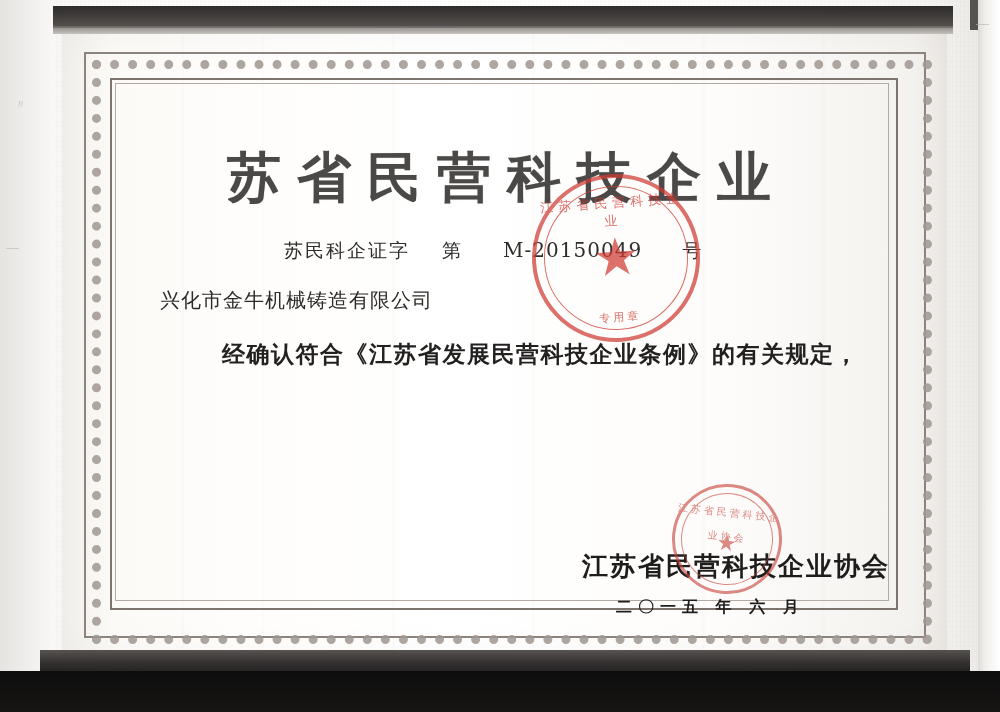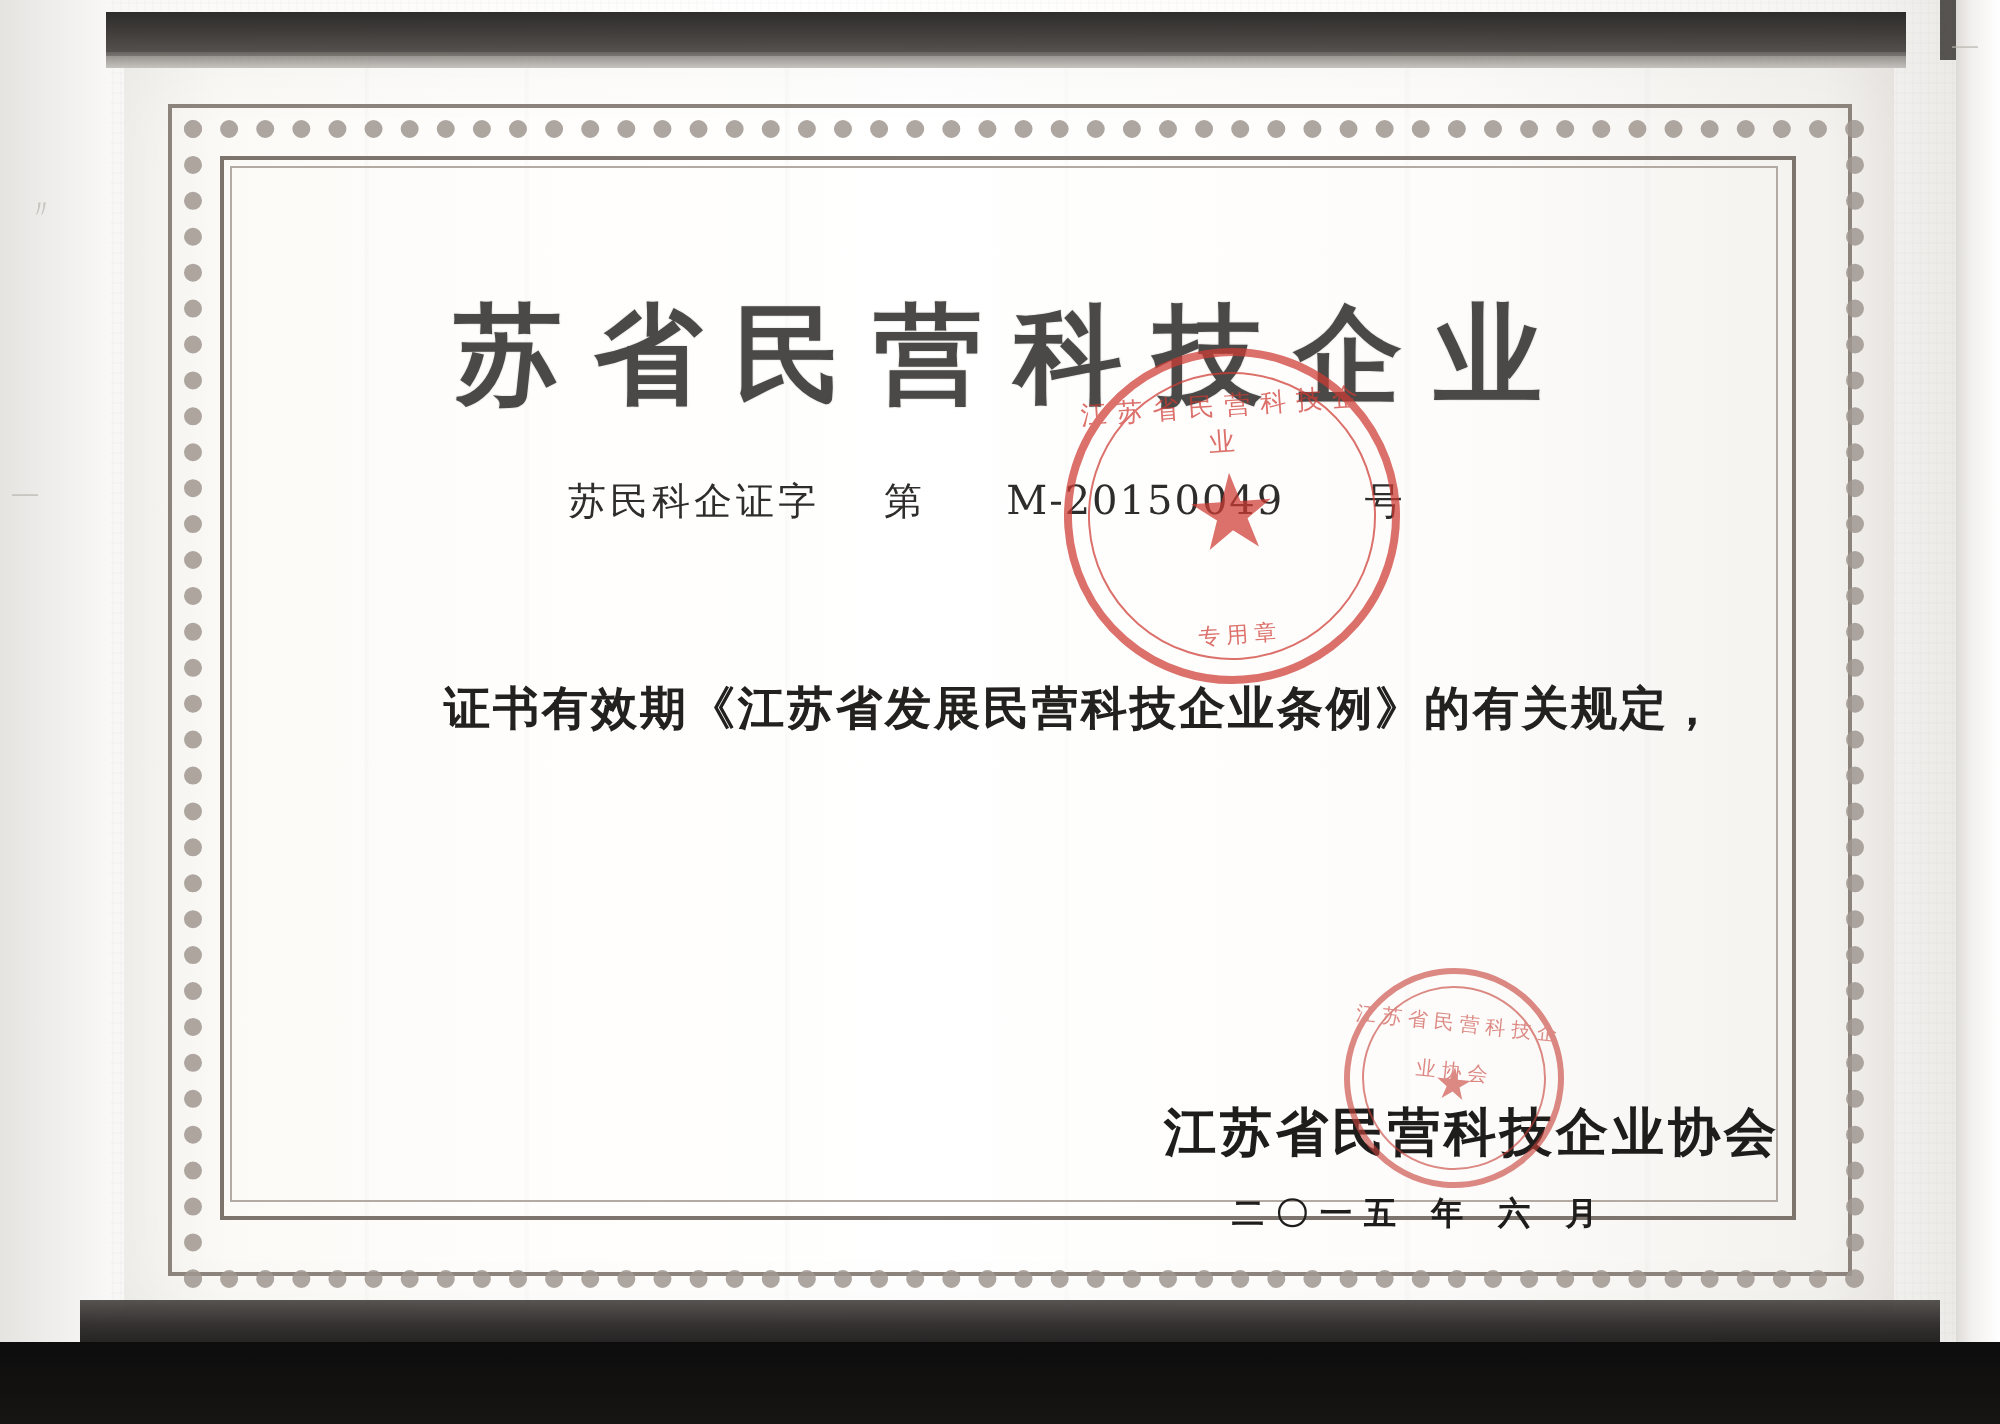--- a/index.html
+++ b/index.html
@@ -375,22 +375,23 @@
 
       <div class="title">苏省民营科技企业</div>
 
       <div class="cert-no-row">
         <span class="lbl">苏民科企证字</span>
         <span class="di">第</span>
         <span class="num">M-20150049</span>
         <span class="hao">号</span>
       </div>
 
-
-      <div class="body-1">证书有效期《江苏省发展民营科技企业条例》的有关规定，</div>
+      <div class="company">兴化市金牛机械铸造有限公司</div>
+
+      <div class="body-1">经确认符合《江苏省发展民营科技企业条例》的有关规定，</div>
 
 
 
 
       <div class="assoc">江苏省民营科技企业协会</div>
       <div class="date">二〇一五 年 六 月</div>
 
       <div class="stamp-main">
         <div class="stamp-main-inner"></div>
         <div class="stamp-arc-top">江苏省民营科技企业</div>

